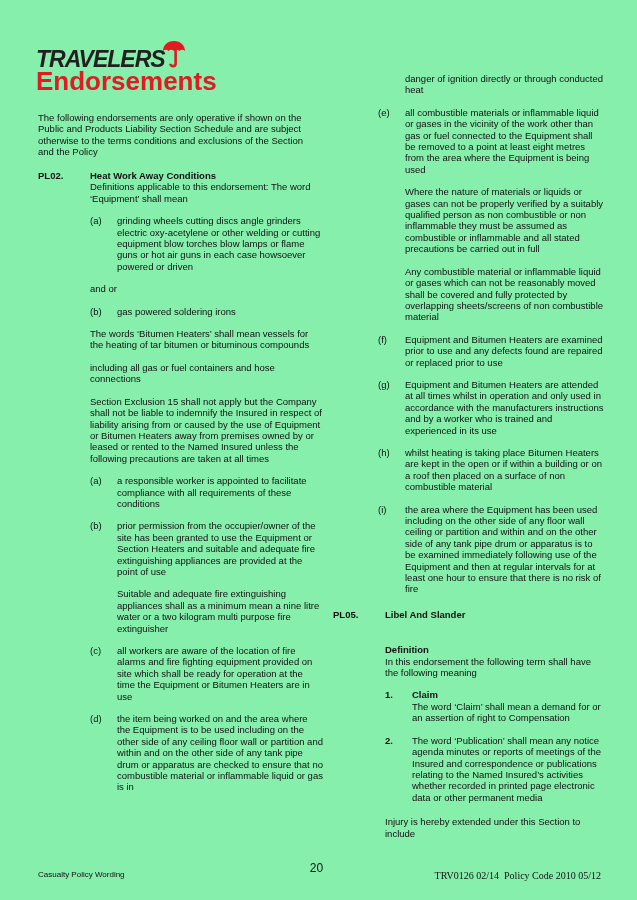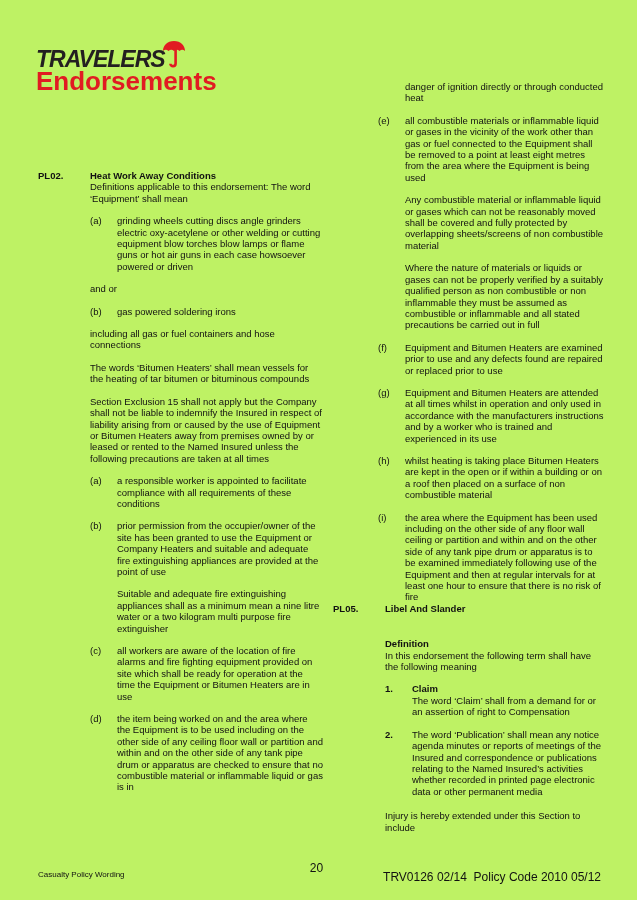--- a/index.html
+++ b/index.html
@@ -2,21 +2,21 @@
 <html><head>
 <meta charset="utf-8">
 <style>
   html,body { margin:0; padding:0; background:#ffffff; }
   body {
     width:637px; height:900px; position:relative; overflow:hidden;
     font-family:"Liberation Sans", sans-serif;
     color:#111111;
     -webkit-font-smoothing:antialiased;
   }
-  .page { position:absolute; inset:0; background:#bef264; }
+  .page { position:absolute; inset:0; background:#86efac; }
 
   
   .logo { position:absolute; left:36px; top:40px; display:flex; align-items:flex-start; }
   .wordmark {
     font-weight:bold; font-style:italic; font-size:23px; line-height:23px;
     letter-spacing:-1px; color:#231f20; padding-top:8px;
   }
   .umbrella { margin-left:-4px; margin-top:-1px; display:block; }
 
   
@@ -37,94 +37,95 @@
   .section { display:grid; grid-template-columns:45px 1fr;gap:7px; }
   .code { font-weight:bold; }
   .sec-title { font-weight:bold; }
 
   .blk { margin:11px 0 0 0; }
   .blk.first { margin-top:0; }
   p.blk { margin-top:11px; }
   .item { display:grid; grid-template-columns:27px 1fr; }
   .indent { margin-left:27px; }
   .cont { margin-left:45px; }
-  .pl05 { }
+  .pl05 { margin-top:14px; }
   .def-head { font-weight:bold; margin-top:24px; }
   .num { font-weight:bold; }
   .item-head { font-weight:bold; }
 
   
   .footer-left  { position:absolute; left:38px;  top:870px; font-size:8px; }
   .page-number  { position:absolute; left:0; right:4px; top:861px; text-align:center; font-size:12px; }
-  .footer-right { position:absolute; right:36px; top:870px; font-size:12px; white-space:pre; }
+  .footer-right { position:absolute; right:36px; top:870px; font-size:10px; white-space:pre;font-family:Liberation Serif, serif; }
 </style>
 </head>
 <body>
 
 <div class="page">
 
   <div class="logo">
     <span class="wordmark">TRAVELERS</span>
     <svg class="umbrella" width="26" height="31" viewBox="0 0 26 31">
       <path d="M13 2 C6.2 2 2 6.8 2 12 Q4.75 9.6 7.5 12 Q10.25 9.6 13 12 Q15.75 9.6 18.5 12 Q21.25 9.6 24 12 C24 6.8 19.8 2 13 2 Z" fill="#e11b22"></path>
       <path d="M14.6 9 L14.6 24.5 C14.6 28 9.4 28 9.4 24.8" fill="none" stroke="#e11b22" stroke-width="2.6"></path>
     </svg>
   </div>
 
   <h1 class="title">Endorsements</h1>
 
+  <p class="intro">The following endorsements are only operative if shown on the Public and Products Liability Section Schedule and are subject otherwise to the terms conditions and exclusions of the Section and the Policy</p>
 
   <div class="col col-left">
     <div class="section">
       <div class="code">PL02.</div>
       <div class="content">
         <div class="sec-title">Heat Work Away Conditions</div>
         <p class="blk first" style="margin-top:0">Definitions applicable to this endorsement: The word ‘Equipment’ shall mean</p>
         <div class="blk item">
           <span>(a)</span>
           <span>grinding wheels cutting discs angle grinders electric oxy-acetylene or other welding or cutting equipment blow torches blow lamps or flame guns or hot air guns in each case howsoever powered or driven</span>
         </div>
         <p class="blk">and or</p>
         <div class="blk item">
           <span>(b)</span>
           <span>gas powered soldering irons</span>
         </div>
+        <p class="blk">The words ‘Bitumen Heaters’ shall mean vessels for the heating of tar bitumen or bituminous compounds</p>
         <p class="blk">including all gas or fuel containers and hose connections</p>
-        <p class="blk">The words ‘Bitumen Heaters’ shall mean vessels for the heating of tar bitumen or bituminous compounds</p>
         <p class="blk">Section Exclusion 15 shall not apply but the Company shall not be liable to indemnify the Insured in respect of liability arising from or caused by the use of Equipment or Bitumen Heaters away from premises owned by or leased or rented to the Named Insured unless the following precautions are taken at all times</p>
         <div class="blk item">
           <span>(a)</span>
           <span>a responsible worker is appointed to facilitate compliance with all requirements of these conditions</span>
         </div>
         <div class="blk item">
           <span>(b)</span>
-          <span>prior permission from the occupier/owner of the site has been granted to use the Equipment or Company Heaters and suitable and adequate fire extinguishing appliances are provided at the point of use</span>
+          <span>prior permission from the occupier/owner of the site has been granted to use the Equipment or Section Heaters and suitable and adequate fire extinguishing appliances are provided at the point of use</span>
         </div>
         <p class="blk indent">Suitable and adequate fire extinguishing appliances shall as a minimum mean a nine litre water or a two kilogram multi purpose fire extinguisher</p>
         <div class="blk item">
           <span>(c)</span>
           <span>all workers are aware of the location of fire alarms and fire fighting equipment provided on site which shall be ready for operation at the time the Equipment or Bitumen Heaters are in use</span>
         </div>
         <div class="blk item">
           <span>(d)</span>
           <span>the item being worked on and the area where the Equipment is to be used including on the other side of any ceiling floor wall or partition and within and on the other side of any tank pipe drum or apparatus are checked to ensure that no combustible material or inflammable liquid or gas is in</span>
         </div>
       </div>
     </div>
   </div>
 
   <div class="col col-right">
     <div class="cont">
-      <p class="blk first indent" style="margin-top:8px">danger of ignition directly or through conducted heat</p>
+      <p class="blk first indent" style="margin-top:0">danger of ignition directly or through conducted heat</p>
       <div class="blk item">
         <span>(e)</span>
         <span>all combustible materials or inflammable liquid or gases in the vicinity of the work other than gas or fuel connected to the Equipment shall be removed to a point at least eight metres from the area where the Equipment is being used</span>
       </div>
+      <p class="blk indent">Where the nature of materials or liquids or gases can not be properly verified by a suitably qualified person as non combustible or non inflammable they must be assumed as combustible or inflammable and all stated precautions be carried out in full</p>
       <p class="blk indent">Any combustible material or inflammable liquid or gases which can not be reasonably moved shall be covered and fully protected by overlapping sheets/screens of non combustible material</p>
-      <p class="blk indent">Where the nature of materials or liquids or gases can not be properly verified by a suitably qualified person as non combustible or non inflammable they must be assumed as combustible or inflammable and all stated precautions be carried out in full</p>
       <div class="blk item">
         <span>(f)</span>
         <span>Equipment and Bitumen Heaters are examined prior to use and any defects found are repaired or replaced prior to use</span>
       </div>
       <div class="blk item">
         <span>(g)</span>
         <span>Equipment and Bitumen Heaters are attended at all times whilst in operation and only used in accordance with the manufacturers instructions and by a worker who is trained and experienced in its use</span>
       </div>
       <div class="blk item">
         <span>(h)</span>
@@ -139,21 +140,21 @@
     <div class="section pl05">
       <div class="code">PL05.</div>
       <div class="content">
         <div class="sec-title">Libel And Slander</div>
         <div class="def-head">Definition</div>
         <p class="blk first" style="margin-top:0">In this endorsement the following term shall have the following meaning</p>
         <div class="blk item">
           <span class="num">1.</span>
           <span>
             <span class="item-head" style="display:block">Claim</span>
-            <span>The word ‘Claim’ shall from a demand for or an assertion of right to Compensation</span>
+            <span>The word ‘Claim’ shall mean a demand for or an assertion of right to Compensation</span>
           </span>
         </div>
         <div class="blk item">
           <span class="num">2.</span>
           <span>The word ‘Publication’ shall mean any notice agenda minutes or reports of meetings of the Insured and correspondence or publications relating to the Named Insured’s activities whether recorded in printed page electronic data or other permanent media</span>
         </div>
         <p class="blk" style="margin-top:13px">Injury is hereby extended under this Section to include</p>
       </div>
     </div>
   </div>

